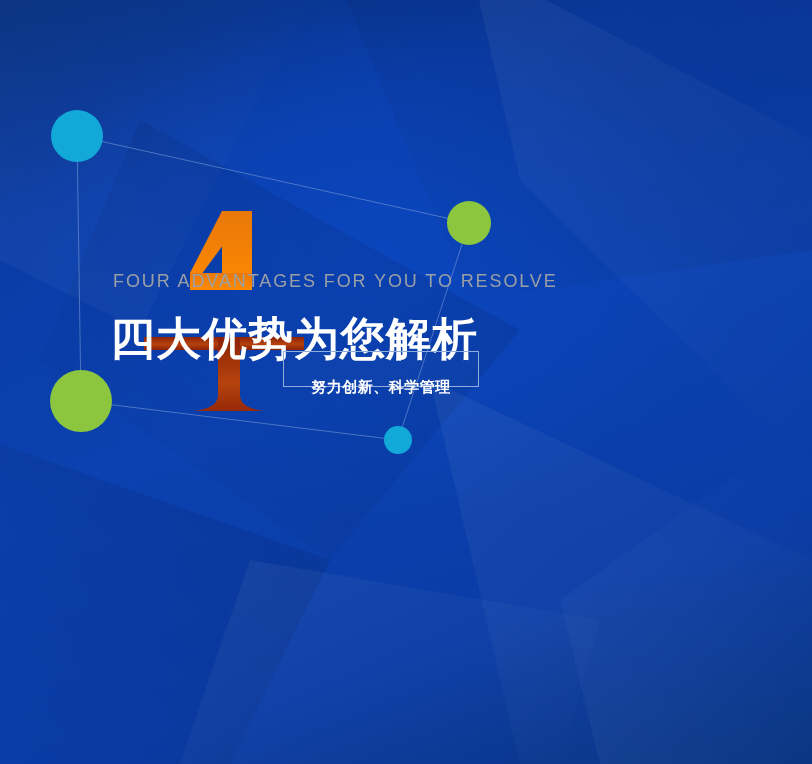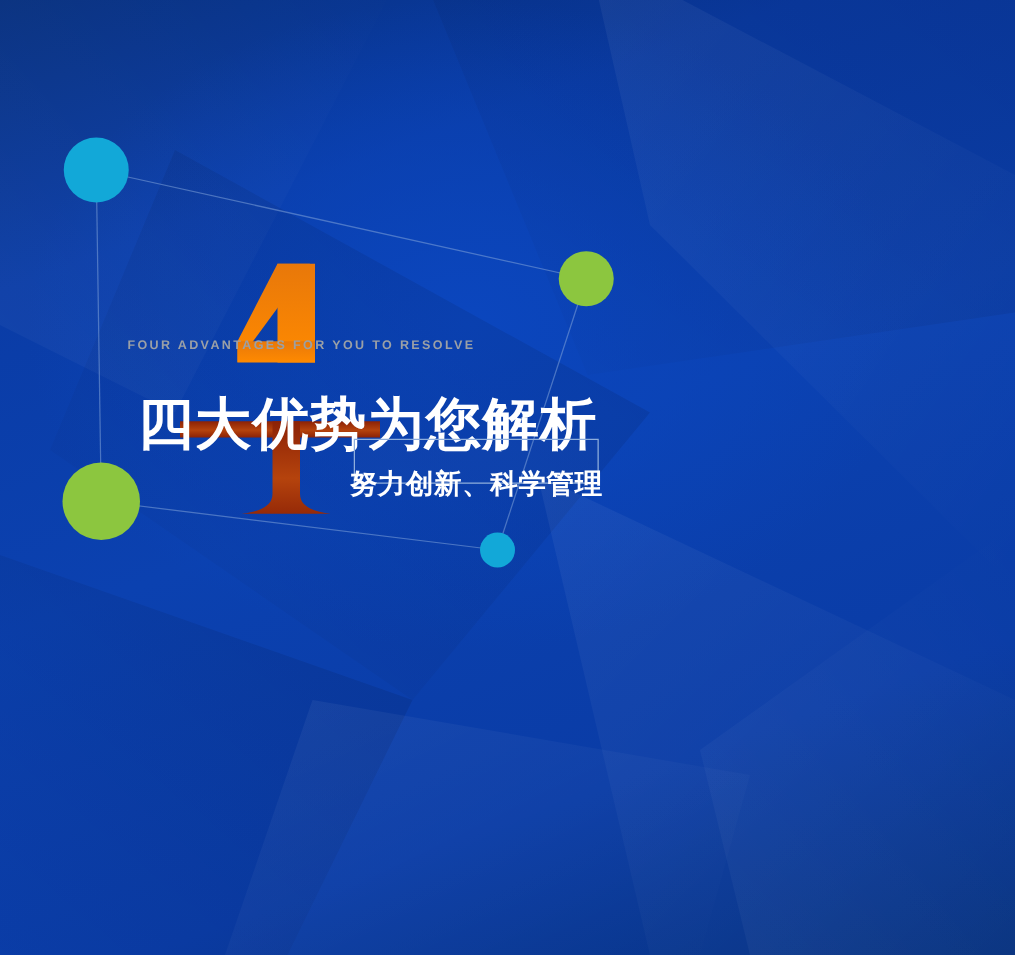--- a/index.html
+++ b/index.html
@@ -15,39 +15,39 @@
   }
   
   .facets{position:absolute;inset:0;width:100%;height:100%;}
   
   .network{position:absolute;inset:0;width:100%;height:100%;}
   
   .content{position:absolute;left:0;top:0;width:812px;height:764px;}
   .mark-wrap{position:absolute;left:110px;top:196px;width:380px;height:215px;}
   .mark-svg{position:absolute;left:0;top:0;}
   .eyebrow{
-    position:absolute;left:102px;top:272px;
-    font-size:10px;font-weight:bold;letter-spacing:1.9px;
+    position:absolute;left:113px;top:272px;
+    font-size:18px;font-weight:normal;letter-spacing:1.9px;
     color:#9BA0A6;white-space:nowrap;line-height:1;
   }
   .headline{
     position:absolute;left:110px;top:289px;
     font-size:45px;font-weight:bold;color:#FFFFFF;
     letter-spacing:1px;white-space:nowrap;line-height:1.08;
     font-family:Liberation Mono, monospace;
   }
   .badge{
     position:absolute;left:283px;top:351px;
     width:196px;height:36px;box-sizing:border-box;
     border:1px solid #8FAEDC;
     display:flex;align-items:center;justify-content:center;
     background:rgba(255,255,255,0.02);
   }
   .badge-text{
-    font-size:22px;font-weight:bold;color:#FFFFFF;
+    font-size:15px;font-weight:bold;color:#FFFFFF;
     letter-spacing:0.5px;white-space:nowrap;
     font-family:"DejaVu Sans","Liberation Sans",sans-serif;
     margin-top:36px;
   }
 </style>
 </head>
 <body>
 
 <div class="banner">
 

